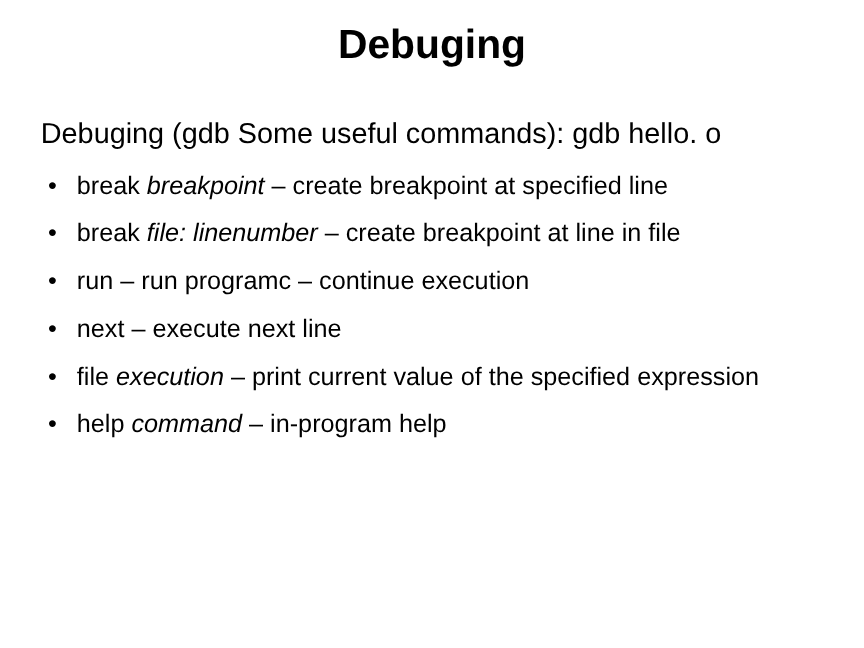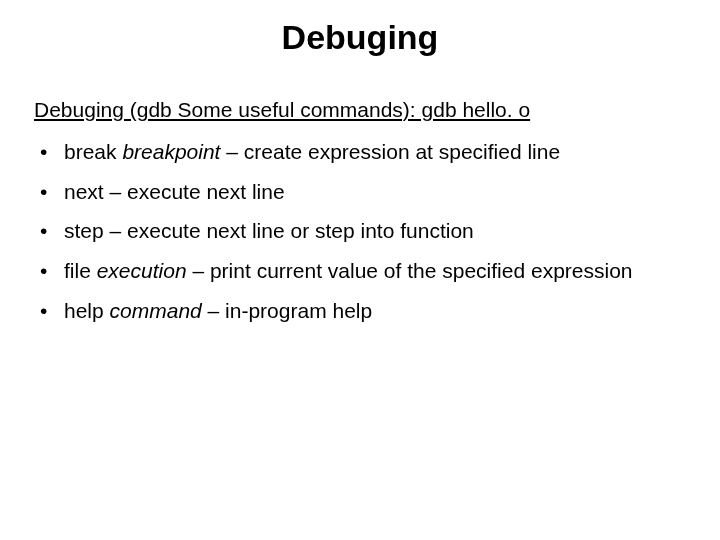--- a/index.html
+++ b/index.html
@@ -17,24 +17,23 @@
       height: 540px;
       padding: 18px 34px 0 34px;
     }
     .title {
       text-align: center;
       font-weight: 700;
       font-size: 34px;
       margin: 0 0 40px 0;
     }
     .intro {
-      font-size: 21px;
+      font-size: 24px;
       margin: 0 0 14px 0;
       line-height: 1.28;
-      text-decoration: underline;
     }
     ul.bullets {
       list-style: none;
       margin: 0;
       padding: 0;
     }
     ul.bullets li {
       position: relative;
       font-size: 21px;
       line-height: 1.32;
@@ -51,19 +50,20 @@
     }
     .it { font-style: italic; }
   </style>
 </head>
 <body>
 
 <div class="slide">
   <h1 class="title">Debuging</h1>
   <p class="intro">Debuging (gdb Some useful commands): gdb hello. o</p>
   <ul class="bullets">
-    <li><span>break </span><span class="it">breakpoint</span><span> – create expression at specified line</span></li>
+    <li><span>break </span><span class="it">breakpoint</span><span> – create breakpoint at specified line</span></li>
+    <li><span>break </span><span class="it">file: linenumber</span><span> – create breakpoint at line in file</span></li>
+    <li><span>run – run programc – continue execution</span><span class="it"></span><span></span></li>
     <li><span>next – execute next line</span><span class="it"></span><span></span></li>
-    <li><span>step – execute next line or step into function</span><span class="it"></span><span></span></li>
     <li><span>file </span><span class="it">execution</span><span> – print current value of the specified expression</span></li>
     <li><span>help </span><span class="it">command</span><span> – in-program help</span></li>
   </ul>
 </div>
 
 </body></html>

